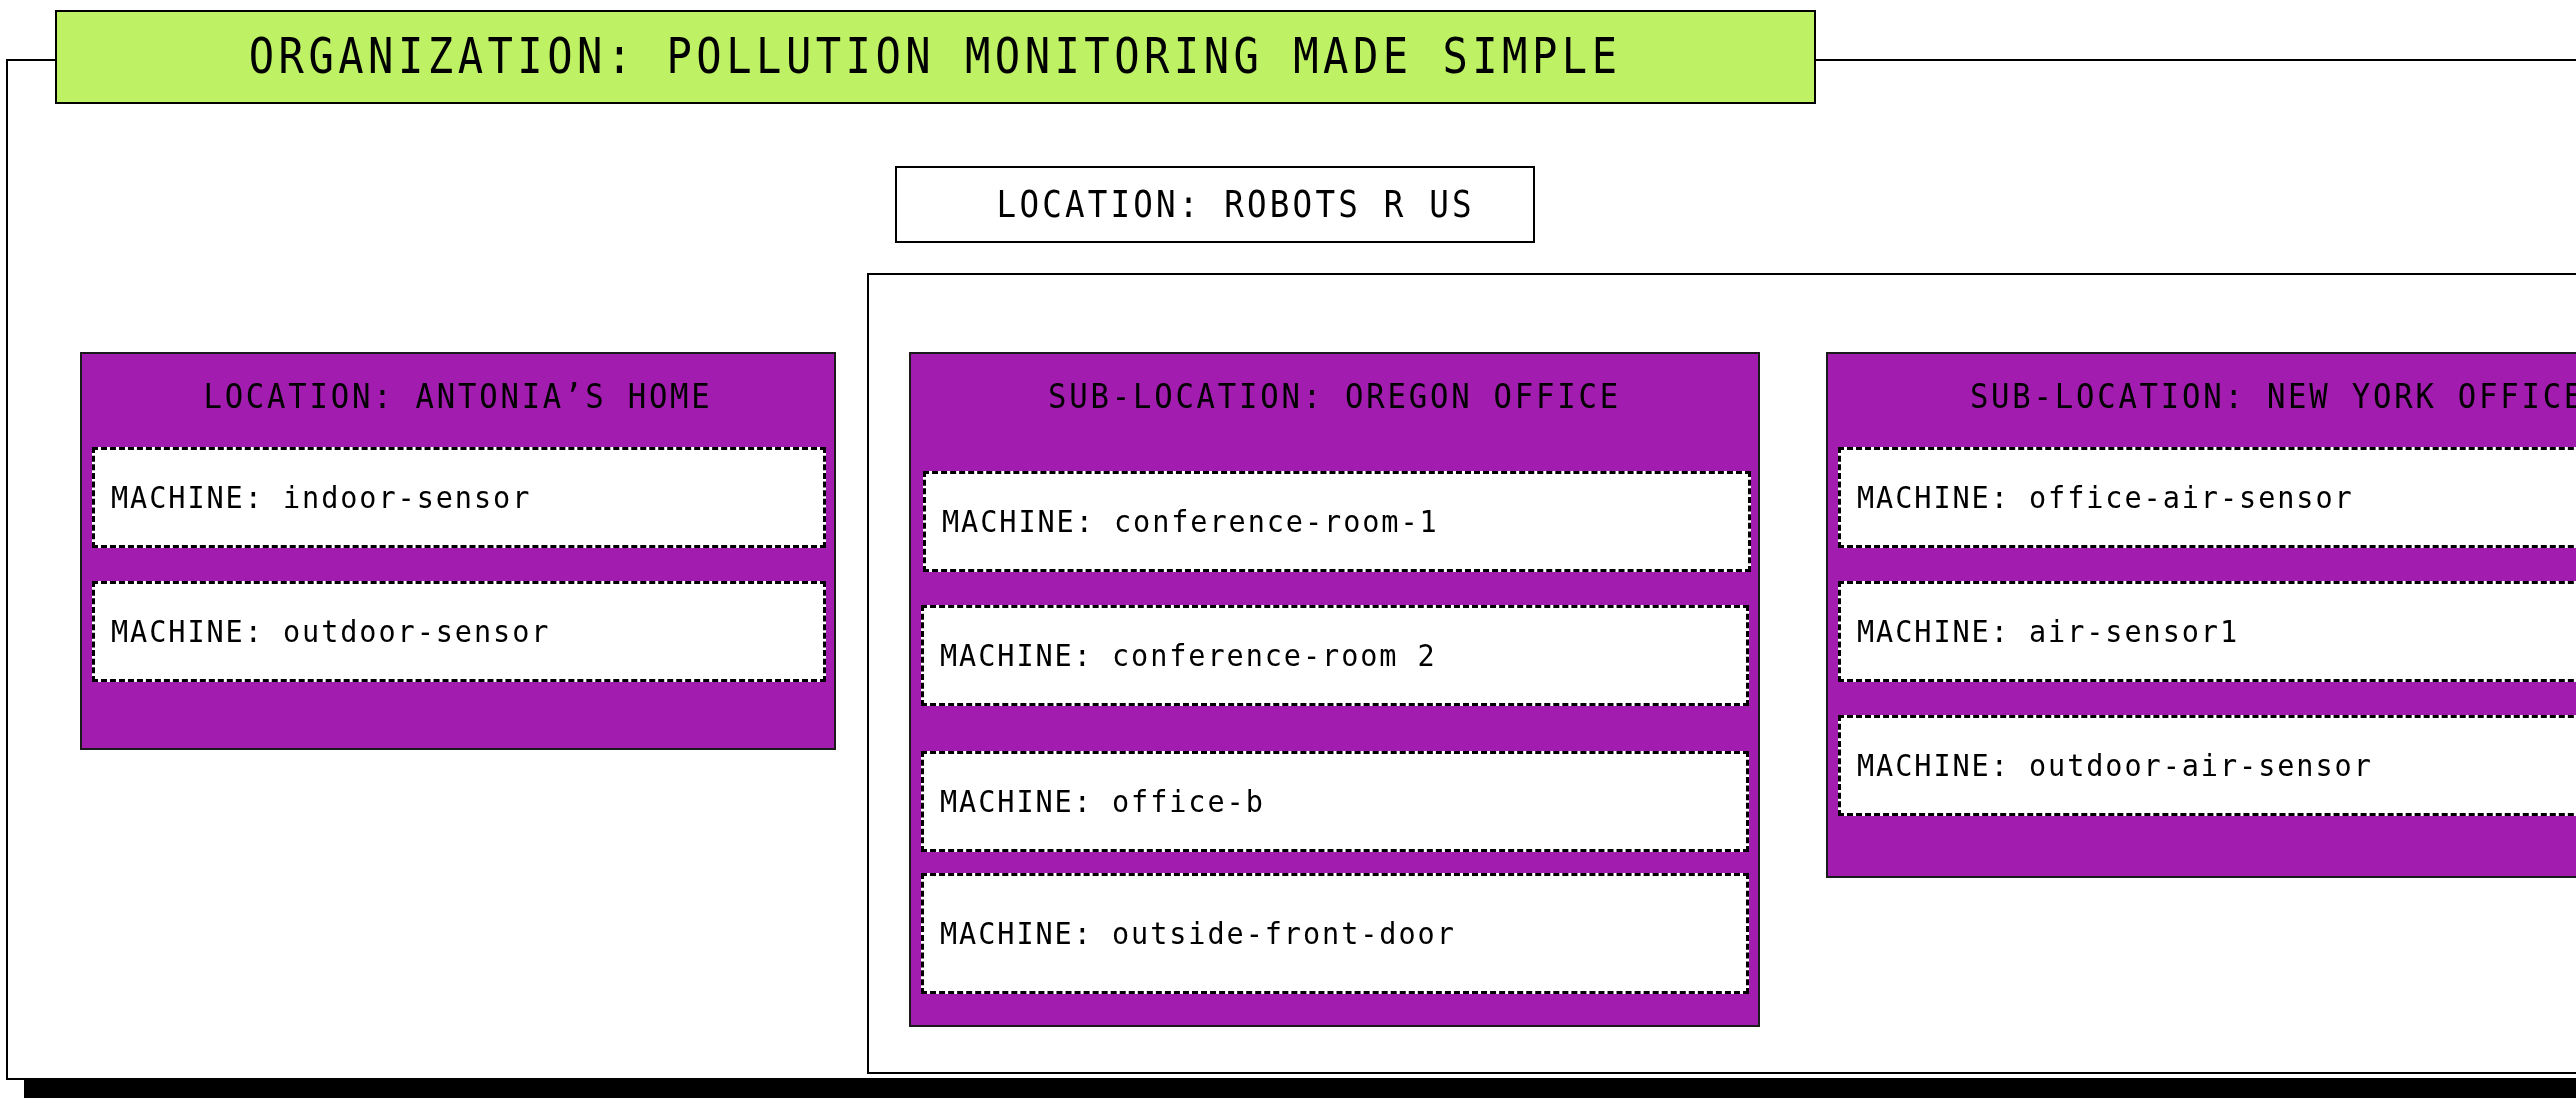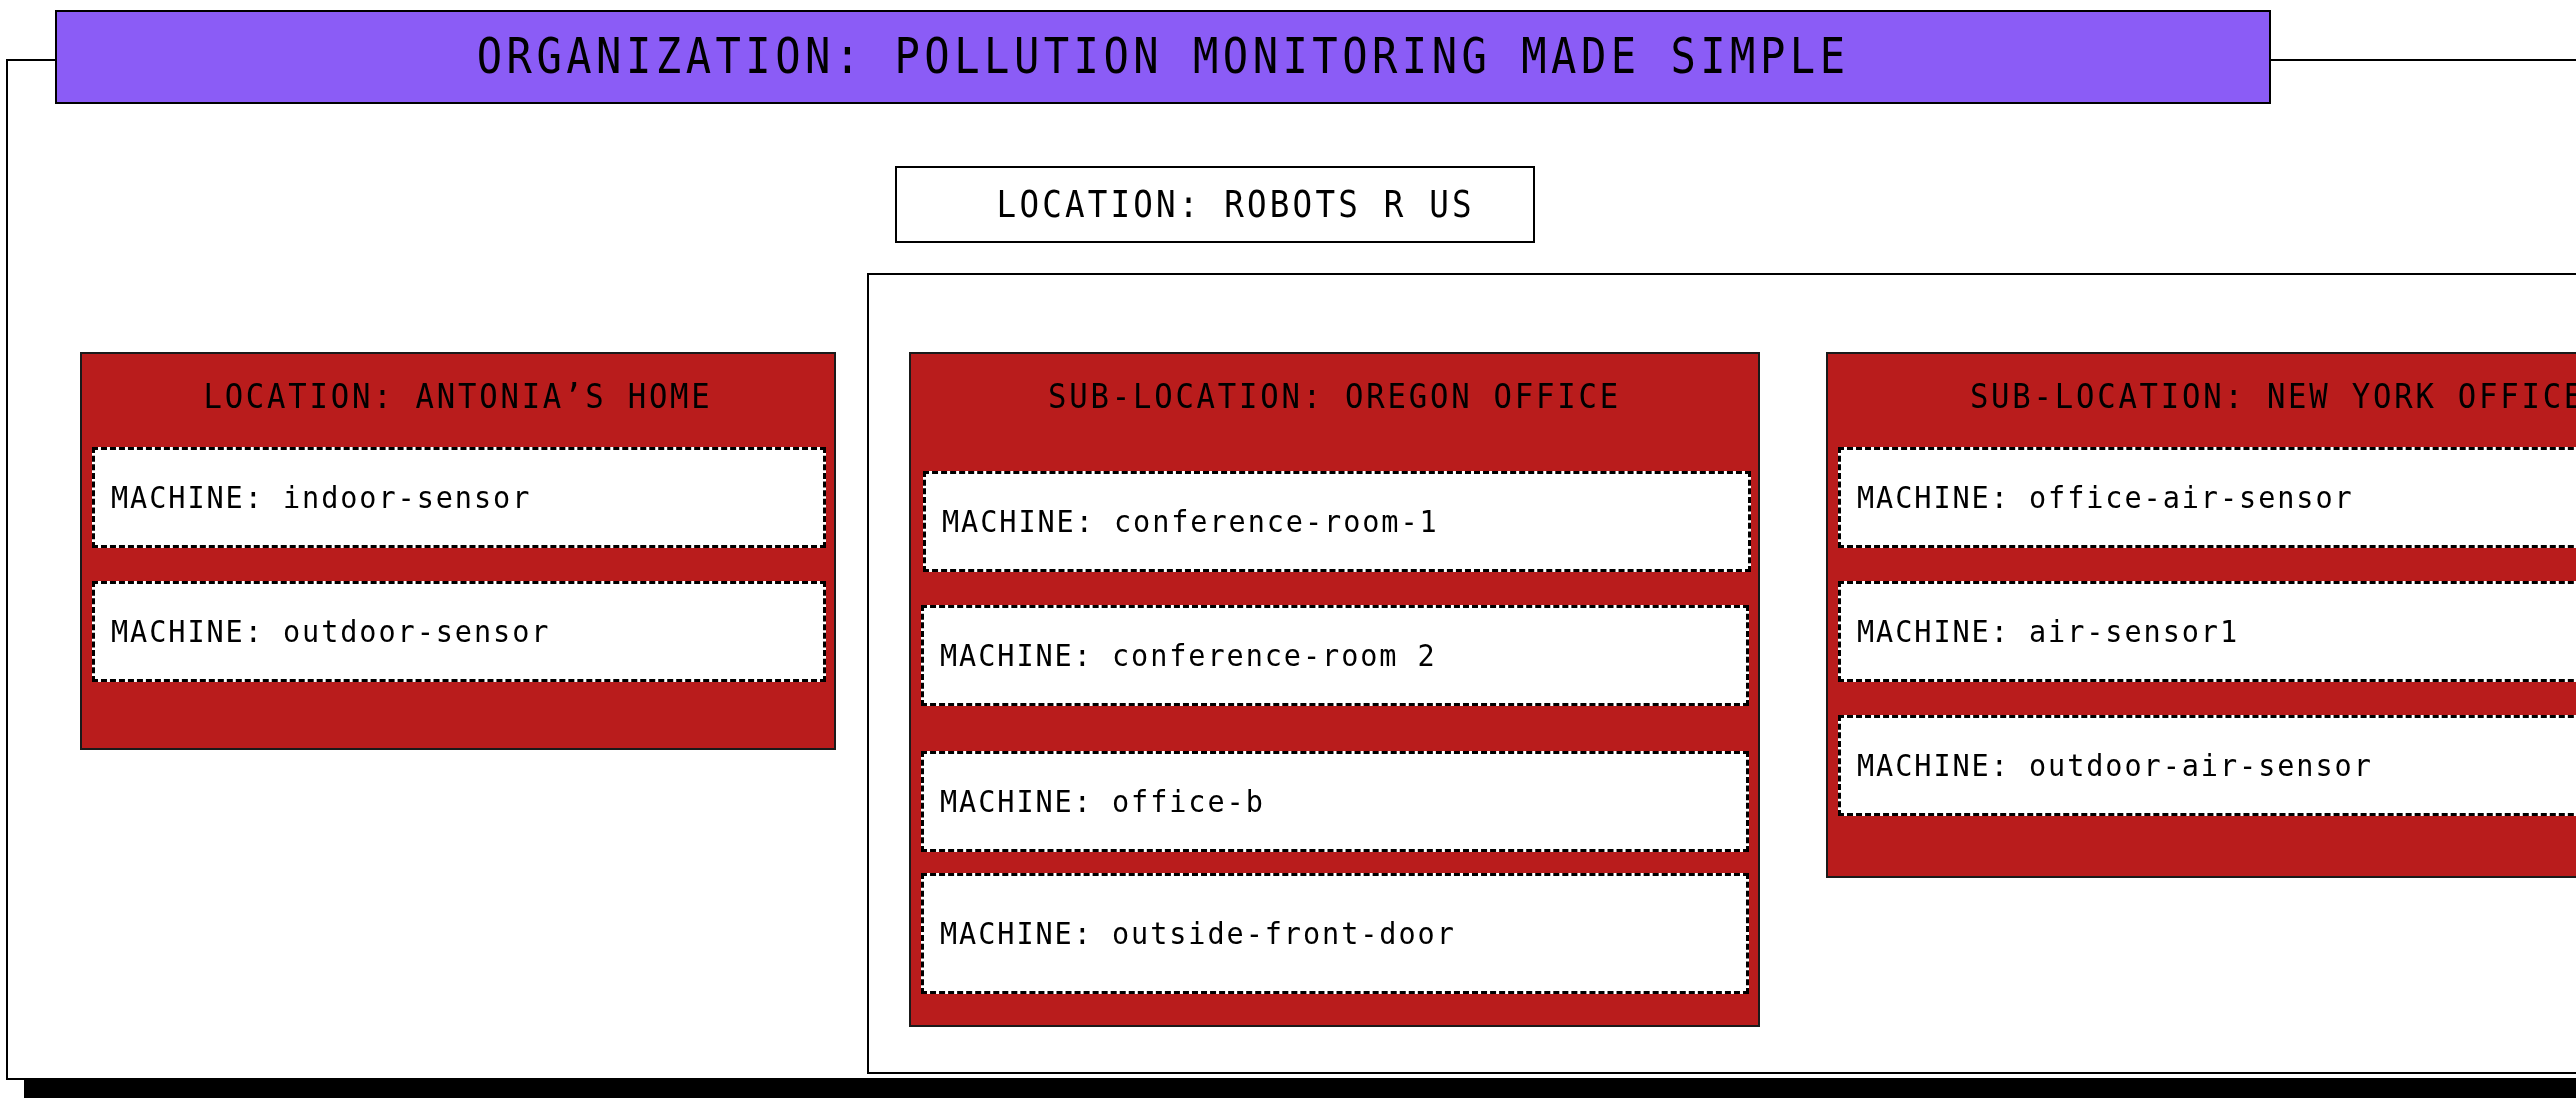--- a/index.html
+++ b/index.html
@@ -43,23 +43,23 @@
     background: #ffffff;
     border: 2.6px solid #000000;
     box-sizing: border-box;
   }
 
   
   .org-title-box {
     position: absolute;
     left: 55px;
     top: 9.8px;
-    width: 2216px;
+    width: 1761px;
     height: 94px;
-    background: #8b5cf6;
+    background: #bef264;
     border: 2.6px solid #000000;
     box-sizing: border-box;
     display: flex;
     align-items: center;
     justify-content: center;
     z-index: 5;
   }
   .org-title-text {
     font-size: 49px;
     letter-spacing: 5.2px;
@@ -100,21 +100,21 @@
     letter-spacing: 3.6px;
     white-space: nowrap;
     line-height: 1;
     transform: scaleX(0.88);
     transform-origin: center;
   }
 
   
   .panel {
     position: absolute;
-    background: #b91c1c;
+    background: #a21caf;
     border: 2.6px solid #1a1a1a;
     box-sizing: border-box;
   }
   .panel-title {
     position: absolute;
     left: 0;
     right: 0;
     top: 25px;
     text-align: center;
     font-size: 34px;

